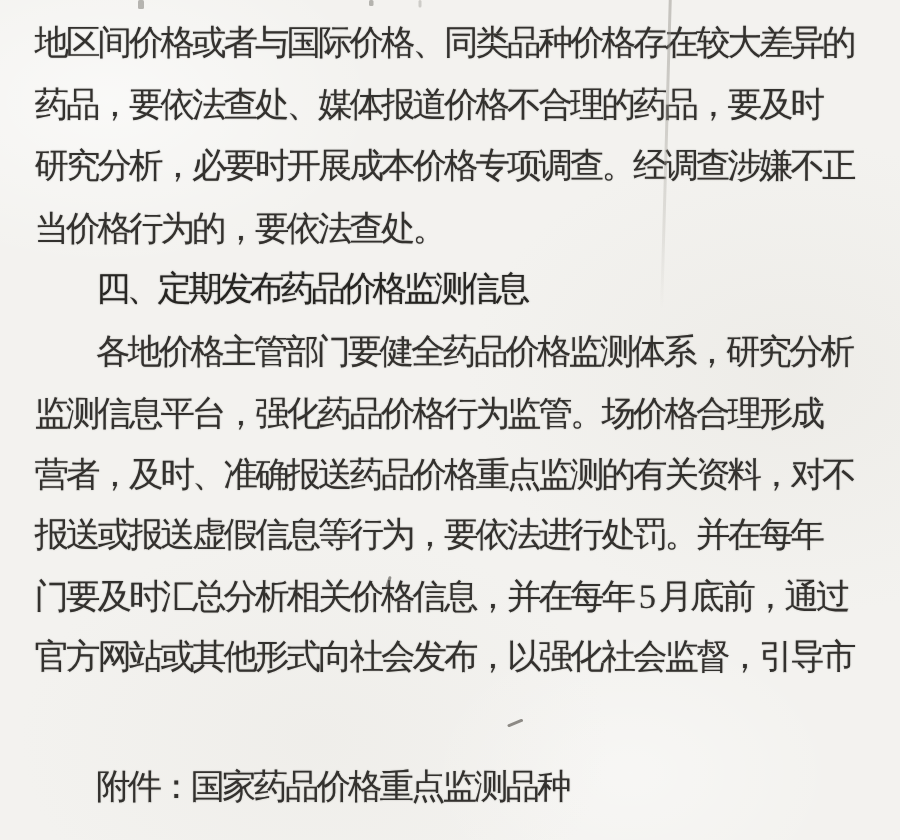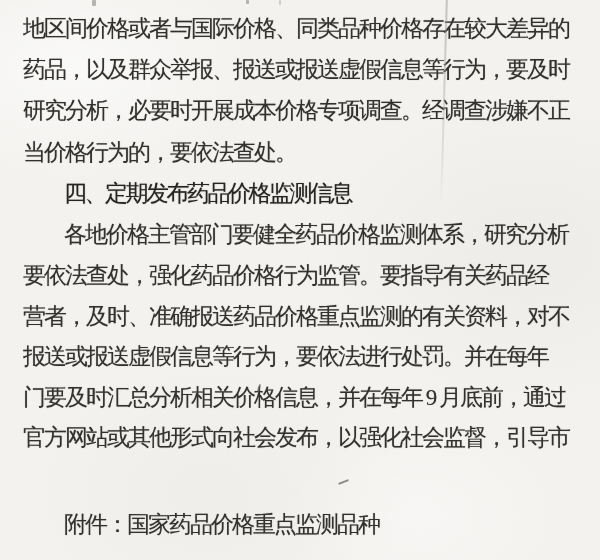--- a/index.html
+++ b/index.html
@@ -52,31 +52,31 @@
   .speck-1 { left: 92px;  top: 0; width: 4px; height: 6px; }
   .speck-2 { left: 246px; top: 0; width: 3px; height: 4px; }
   .speck-3 { left: 279px; top: 0; width: 2px; height: 5px; opacity: .6; }
 </style>
 </head>
 <body>
 
 <div class="page">
 
   <div class="line" style="top:15px">地区间价格或者与国际价格、同类品种价格存在较大差异的</div>
-  <div class="line" style="top:56px">药品，以及群众举报、报送或报送虚假信息等行为，要及时</div>
+  <div class="line" style="top:56px">药品，要依法查处、媒体报道价格不合理的药品，要及时</div>
   <div class="line" style="top:97px">研究分析，必要时开展成本价格专项调查。经调查涉嫌不正</div>
   <div class="line" style="top:139px">当价格行为的，要依法查处。</div>
 
   <div class="line heading" style="top:180px">四、定期发布药品价格监测信息</div>
 
   <div class="line indent" style="top:221px">各地价格主管部门要健全药品价格监测体系，研究分析</div>
-  <div class="line" style="top:262px">要依法查处，强化药品价格行为监管。要指导有关药品经</div>
+  <div class="line" style="top:262px">监测信息平台，强化药品价格行为监管。场价格合理形成</div>
   <div class="line" style="top:303px">营者，及时、准确报送药品价格重点监测的有关资料，对不</div>
   <div class="line" style="top:343px">报送或报送虚假信息等行为，要依法进行处罚。并在每年</div>
-  <div class="line" style="top:384px">门要及时汇总分析相关价格信息，并在每年 9 月底前，通过</div>
+  <div class="line" style="top:384px">门要及时汇总分析相关价格信息，并在每年 5 月底前，通过</div>
   <div class="line" style="top:424px">官方网站或其他形式向社会发布，以强化社会监督，引导市</div>
 
   <div class="line indent" style="top:511px">附件：国家药品价格重点监测品种</div>
 
   <div class="crease"></div>
   <div class="tick-dash"></div>
   <div class="tick-apostrophe"></div>
   <div class="speck speck-1"></div>
   <div class="speck speck-2"></div>
   <div class="speck speck-3"></div>

